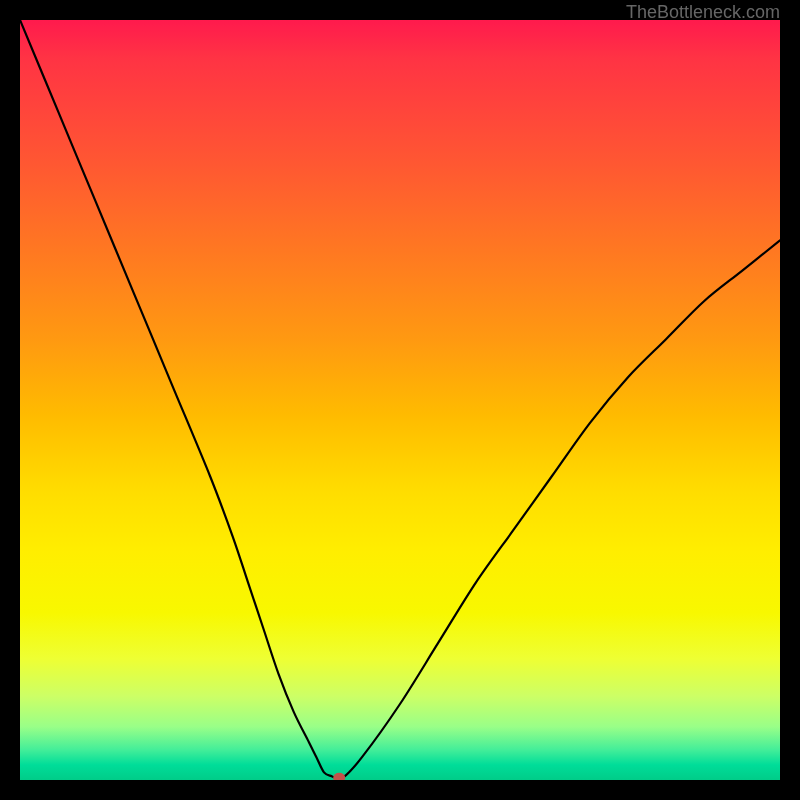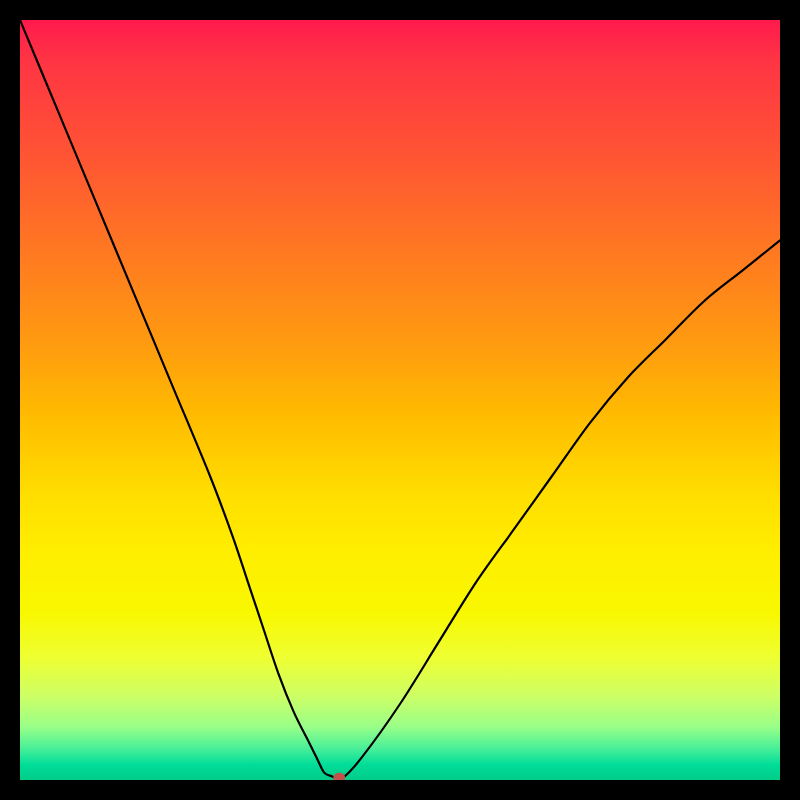--- a/index.html
+++ b/index.html
@@ -48,19 +48,20 @@
     position: absolute;
     left: 0; top: 0;
     width: 100%; height: 100%;
     pointer-events: none;
   }
 </style>
 </head>
 <body>
 
 <div class="container">
+  <div class="watermark">TheBottleneck.com</div>
   <div class="plot-area">
     <svg class="curve" viewBox="0 0 760 760" preserveAspectRatio="none">
       <path id="curve-path" fill="none" stroke="#000" stroke-width="2.2" stroke-linejoin="round" stroke-linecap="round" d="M 0 0 C 6.08 14.59, 25.84 62.02, 38.00 91.20 C 50.16 120.38, 63.84 153.22, 76.00 182.40 C 88.16 211.58, 101.84 244.42, 114.00 273.60 C 126.16 302.78, 139.84 335.62, 152.00 364.80 C 164.16 393.98, 180.27 431.68, 190.00 456.00 C 199.73 480.32, 206.72 499.78, 212.80 516.80 C 218.88 533.82, 223.14 547.81, 228.00 562.40 C 232.86 576.99, 238.34 593.41, 243.20 608.00 C 248.06 622.59, 253.54 640.22, 258.40 653.60 C 263.26 666.98, 268.74 680.66, 273.60 691.60 C 278.46 702.54, 285.15 714.70, 288.80 722.00 C 292.45 729.30, 293.97 732.34, 296.40 737.20 C 298.83 742.06, 301.57 749.36, 304.00 752.40 C 306.43 755.44, 309.78 755.35, 311.60 756.20 C 313.42 757.05, 313.58 757.48, 315.40 757.72 C 317.22 757.96, 318.74 761.00, 323.00 757.72 C 327.26 754.44, 332.88 749.00, 342.00 737.20 C 351.12 725.40, 367.84 702.24, 380.00 684.00 C 392.16 665.76, 405.84 642.66, 418.00 623.20 C 430.16 603.74, 443.84 580.64, 456.00 562.40 C 468.16 544.16, 481.84 526.22, 494.00 509.20 C 506.16 492.18, 519.84 473.02, 532.00 456.00 C 544.16 438.98, 557.84 418.61, 570.00 402.80 C 582.16 386.99, 595.84 370.58, 608.00 357.20 C 620.16 343.82, 633.84 331.36, 646.00 319.20 C 658.16 307.04, 671.84 292.14, 684.00 281.20 C 696.16 270.26, 709.84 260.53, 722.00 250.80 C 734.16 241.07, 753.92 225.26, 760.00 220.40"></path>
       <ellipse id="curve-marker" rx="6" ry="5" cx="319.2" cy="757.72" fill="#c0524a"></ellipse>
     </svg>
   </div>
 </div>
 
 </body></html>

